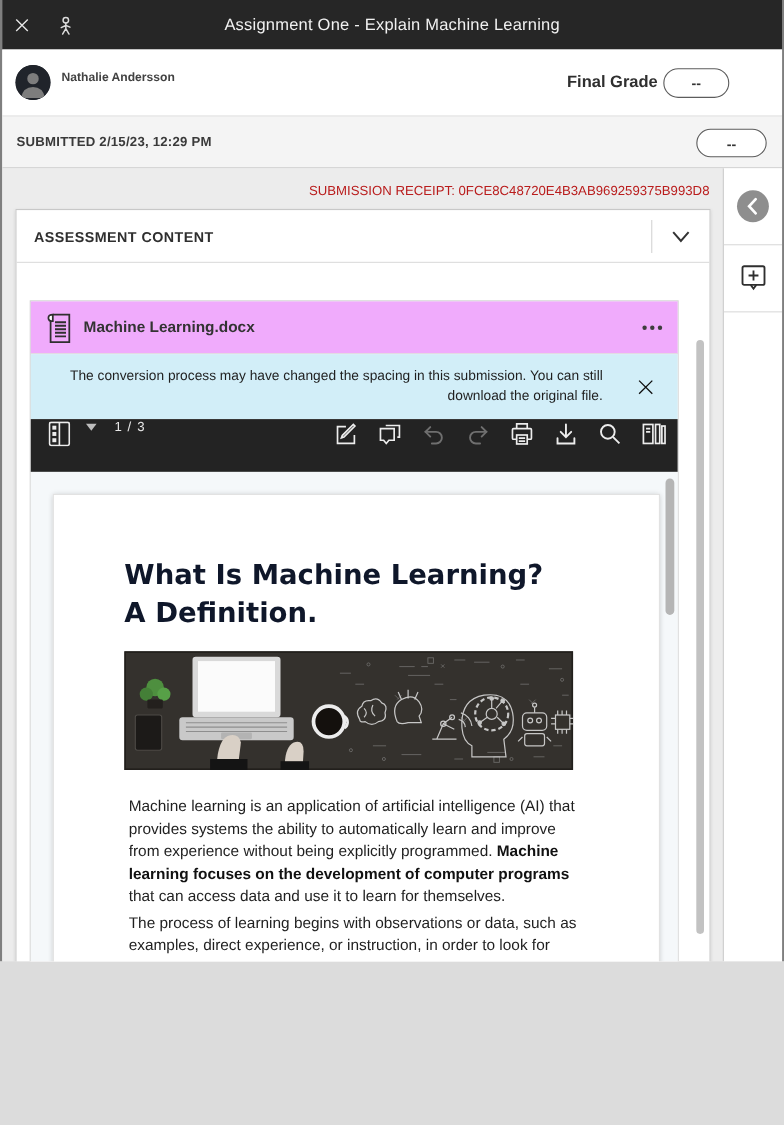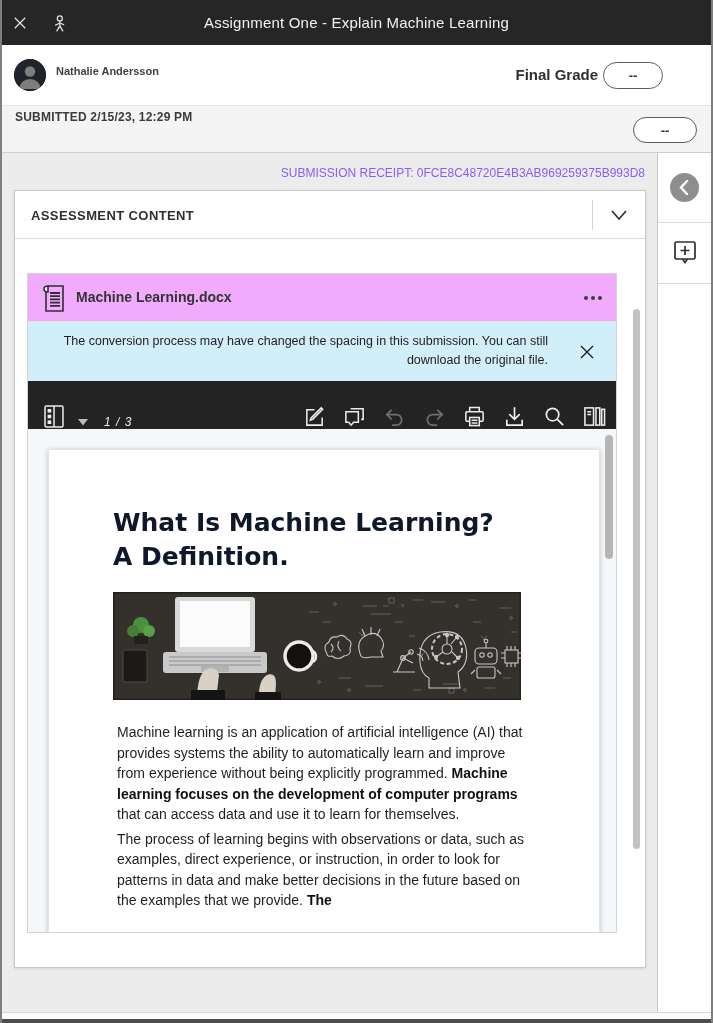--- a/index.html
+++ b/index.html
@@ -1,19 +1,19 @@
 <!DOCTYPE html>
 <html><head>
 <meta charset="utf-8">
 <style>
   * { margin:0; padding:0; box-sizing:border-box; }
   html,body { background:#dcdcdc; }
   body { font-family:"Liberation Sans", sans-serif; }
   .screen{
-    position:relative; width:713px; height:1023px; background:#ececec;
+    position:relative; width:713px; height:874px; background:#ececec;
     border-left:2px solid #7f7f7f; border-right:2px solid #7f7f7f;
     overflow:hidden; margin:0 auto;
   }
   
   .topbar{position:absolute;left:-2px;top:0;width:713px;height:45px;background:#262626;
     display:flex;align-items:center;}
   .topbar .title{position:absolute;left:0;right:0;text-align:center;color:#f1f1f1;
     font-size:15px;font-weight:500;letter-spacing:.2px;}
   .icon-btn{display:flex;align-items:center;justify-content:center;cursor:pointer;background:none;border:none;}
   .topbar-close{position:absolute;left:10px;top:13px;width:20px;height:20px;}
@@ -26,25 +26,25 @@
   .grade-label{position:absolute;right:113px;top:21px;font-size:15px;font-weight:600;color:#2f2f2f;padding-left:16px;}
   .pill{position:absolute;border:1px solid #5c5c5c;border-radius:14px;background:#fff;
     display:flex;align-items:center;justify-content:center;font-size:13px;font-weight:700;color:#333;cursor:pointer;}
   .grade-pill{right:48px;top:17px;width:60px;height:27px;}
   .dots{display:inline-flex;gap:3px;cursor:pointer;}
   .dots i{width:4px;height:4px;border-radius:50%;background:#3d3d3d;}
   .student-dots{position:absolute;right:14px;top:74px;}
   
   .submitted-row{position:absolute;left:0;top:105px;width:709px;height:48px;background:#f4f4f4;
     border-top:1px solid #e4e4e4;border-bottom:1px solid #cfcfcf;}
-  .submitted-text{position:absolute;left:13px;top:4px;font-size:12px;font-weight:600;color:#3a3a3a;letter-spacing:.2px;}
+  .submitted-text{position:absolute;left:13px;top:16px;font-size:12px;font-weight:600;color:#3a3a3a;letter-spacing:.2px;}
   .submitted-pill{right:14px;top:11px;width:64px;height:26px;}
   
   .main{position:absolute;left:0;top:153px;width:709px;height:859px;background:#ececec;}
-  .receipt{position:absolute;top:13px;right:66px;font-size:12px;color:#8b5cf6;}
+  .receipt{position:absolute;top:13px;right:66px;font-size:12px;color:#b91c1c;}
   
   .rail{position:absolute;right:0;top:0;width:54px;height:859px;background:#ffffff;border-left:1px solid #c6c6c6;}
   .rail-divider{position:absolute;left:0;width:100%;height:1px;background:#dadada;}
   .collapse-btn{position:absolute;left:12px;top:20px;width:29px;height:29px;border-radius:50%;background:#8e8e8e;}
   .add-annot-btn{position:absolute;left:15px;top:87px;width:24px;height:26px;}
   
   .card{position:absolute;left:12px;top:37px;width:632px;height:778px;background:#fff;
     border:1px solid #c8c8c8;box-shadow:0 1px 3px rgba(0,0,0,.10);}
   .card-header{position:relative;height:48px;border-bottom:1px solid #dcdcdc;}
   .card-title{position:absolute;left:16px;top:17px;font-size:13px;font-weight:700;color:#2f2f2f;letter-spacing:.4px;}
@@ -54,21 +54,21 @@
   
   .attachment{position:absolute;left:12px;top:82px;width:590px;border:1px solid #d4d4d4;background:#fff;}
   .file-row{position:relative;height:48px;background:#f0abfc;border-bottom:1px solid #e0e0e0;}
   .file-icon{position:absolute;left:12px;top:9px;width:26px;height:30px;}
   .file-name{position:absolute;left:48px;top:15px;font-size:14px;font-weight:700;color:#333;}
   .file-dots{position:absolute;right:14px;top:22px;}
   .notice{position:relative;height:59px;background:#d2eef8;text-align:right;}
   .notice-text{position:absolute;left:20px;top:10px;width:500px;font-size:12.5px;line-height:19px;color:#1f1f1f;}
   .notice-close{position:absolute;right:18px;top:19px;width:22px;height:22px;}
   
-  .pdf-toolbar{position:relative;height:48px;background:#232323;display:flex;align-items:flex-end;padding:0 10px 0 14px;font-style:italic;}
+  .pdf-toolbar{position:relative;height:48px;background:#232323;display:flex;align-items:flex-start;padding:0 10px 0 14px;}
   .pdf-toolbar .page-ind{margin-left:14px;font-size:12px;color:#e8e8e8;letter-spacing:1px;}
   .pdf-toolbar .spacer{flex:1;}
   .tb-btn{width:24px;height:26px;display:flex;align-items:center;justify-content:center;cursor:pointer;background:none;border:none;}
   .tb-group{display:flex;align-items:center;gap:16px;}
   .caret-btn{margin-left:10px;width:14px;height:14px;}
   
   .viewer{position:relative;height:503px;background:#f5f8fa;overflow:hidden;}
   .page{position:absolute;left:20px;top:20px;width:552px;height:620px;background:#fff;
     border:1px solid #e2e2e2;box-shadow:0 1px 5px rgba(0,0,0,.22);}
   .pdf-scroll{position:absolute;right:3px;top:6px;width:8px;height:124px;border-radius:4px;background:#b5b5b5;cursor:pointer;}

